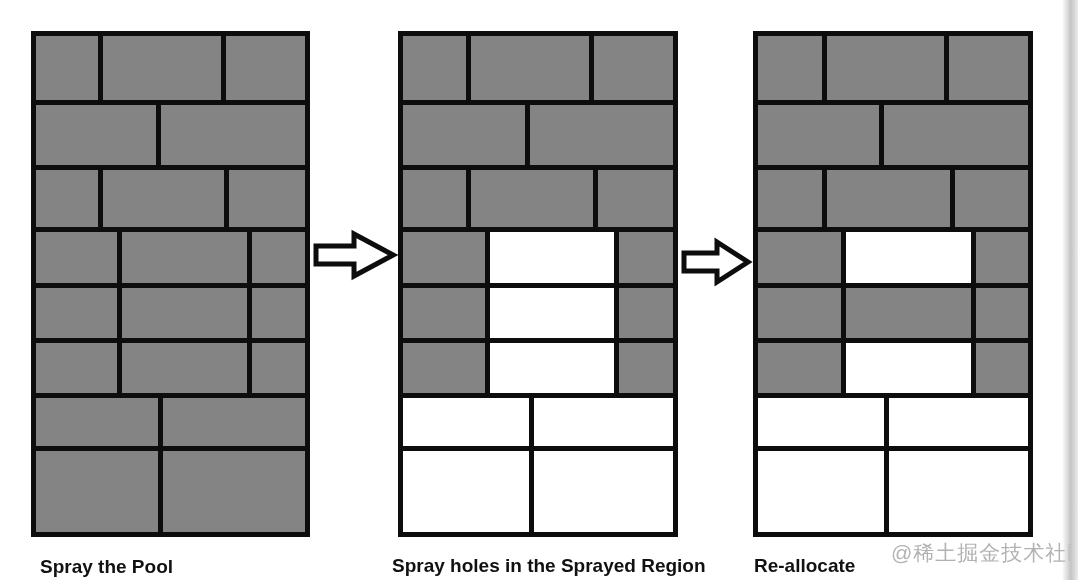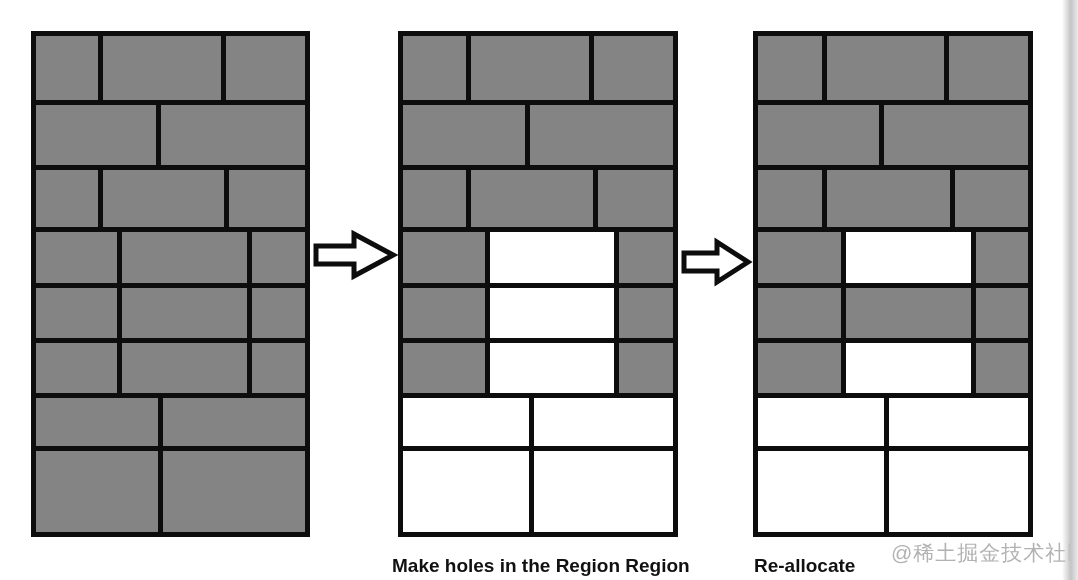--- a/index.html
+++ b/index.html
@@ -182,19 +182,20 @@
       <div class="brick-row" style="flex: 54 1 0px;">
         <div class="brick white" style="flex: 477 1 0px;"></div>
         <div class="brick white" style="flex: 523 1 0px;"></div>
       </div>
       <div class="brick-row" style="flex: 85 1 0px;">
         <div class="brick white" style="flex: 477 1 0px;"></div>
         <div class="brick white" style="flex: 523 1 0px;"></div>
       </div>
     </div>
 
-  <div class="caption" style="left:392px;top:555px;">Make holes in the Region Region</div>
+  <div class="caption" style="left:40px;top:556px;">Spray the Pool</div>
+  <div class="caption" style="left:392px;top:555px;">Spray holes in the Sprayed Region</div>
   <div class="caption" style="left:754px;top:555px;">Re-allocate</div>
 
   <div class="watermark" style="left:891px;top:539px;">@稀土掘金技术社区</div>
 
   <div class="page-edge"></div>
 </div>
 
 </body></html>

